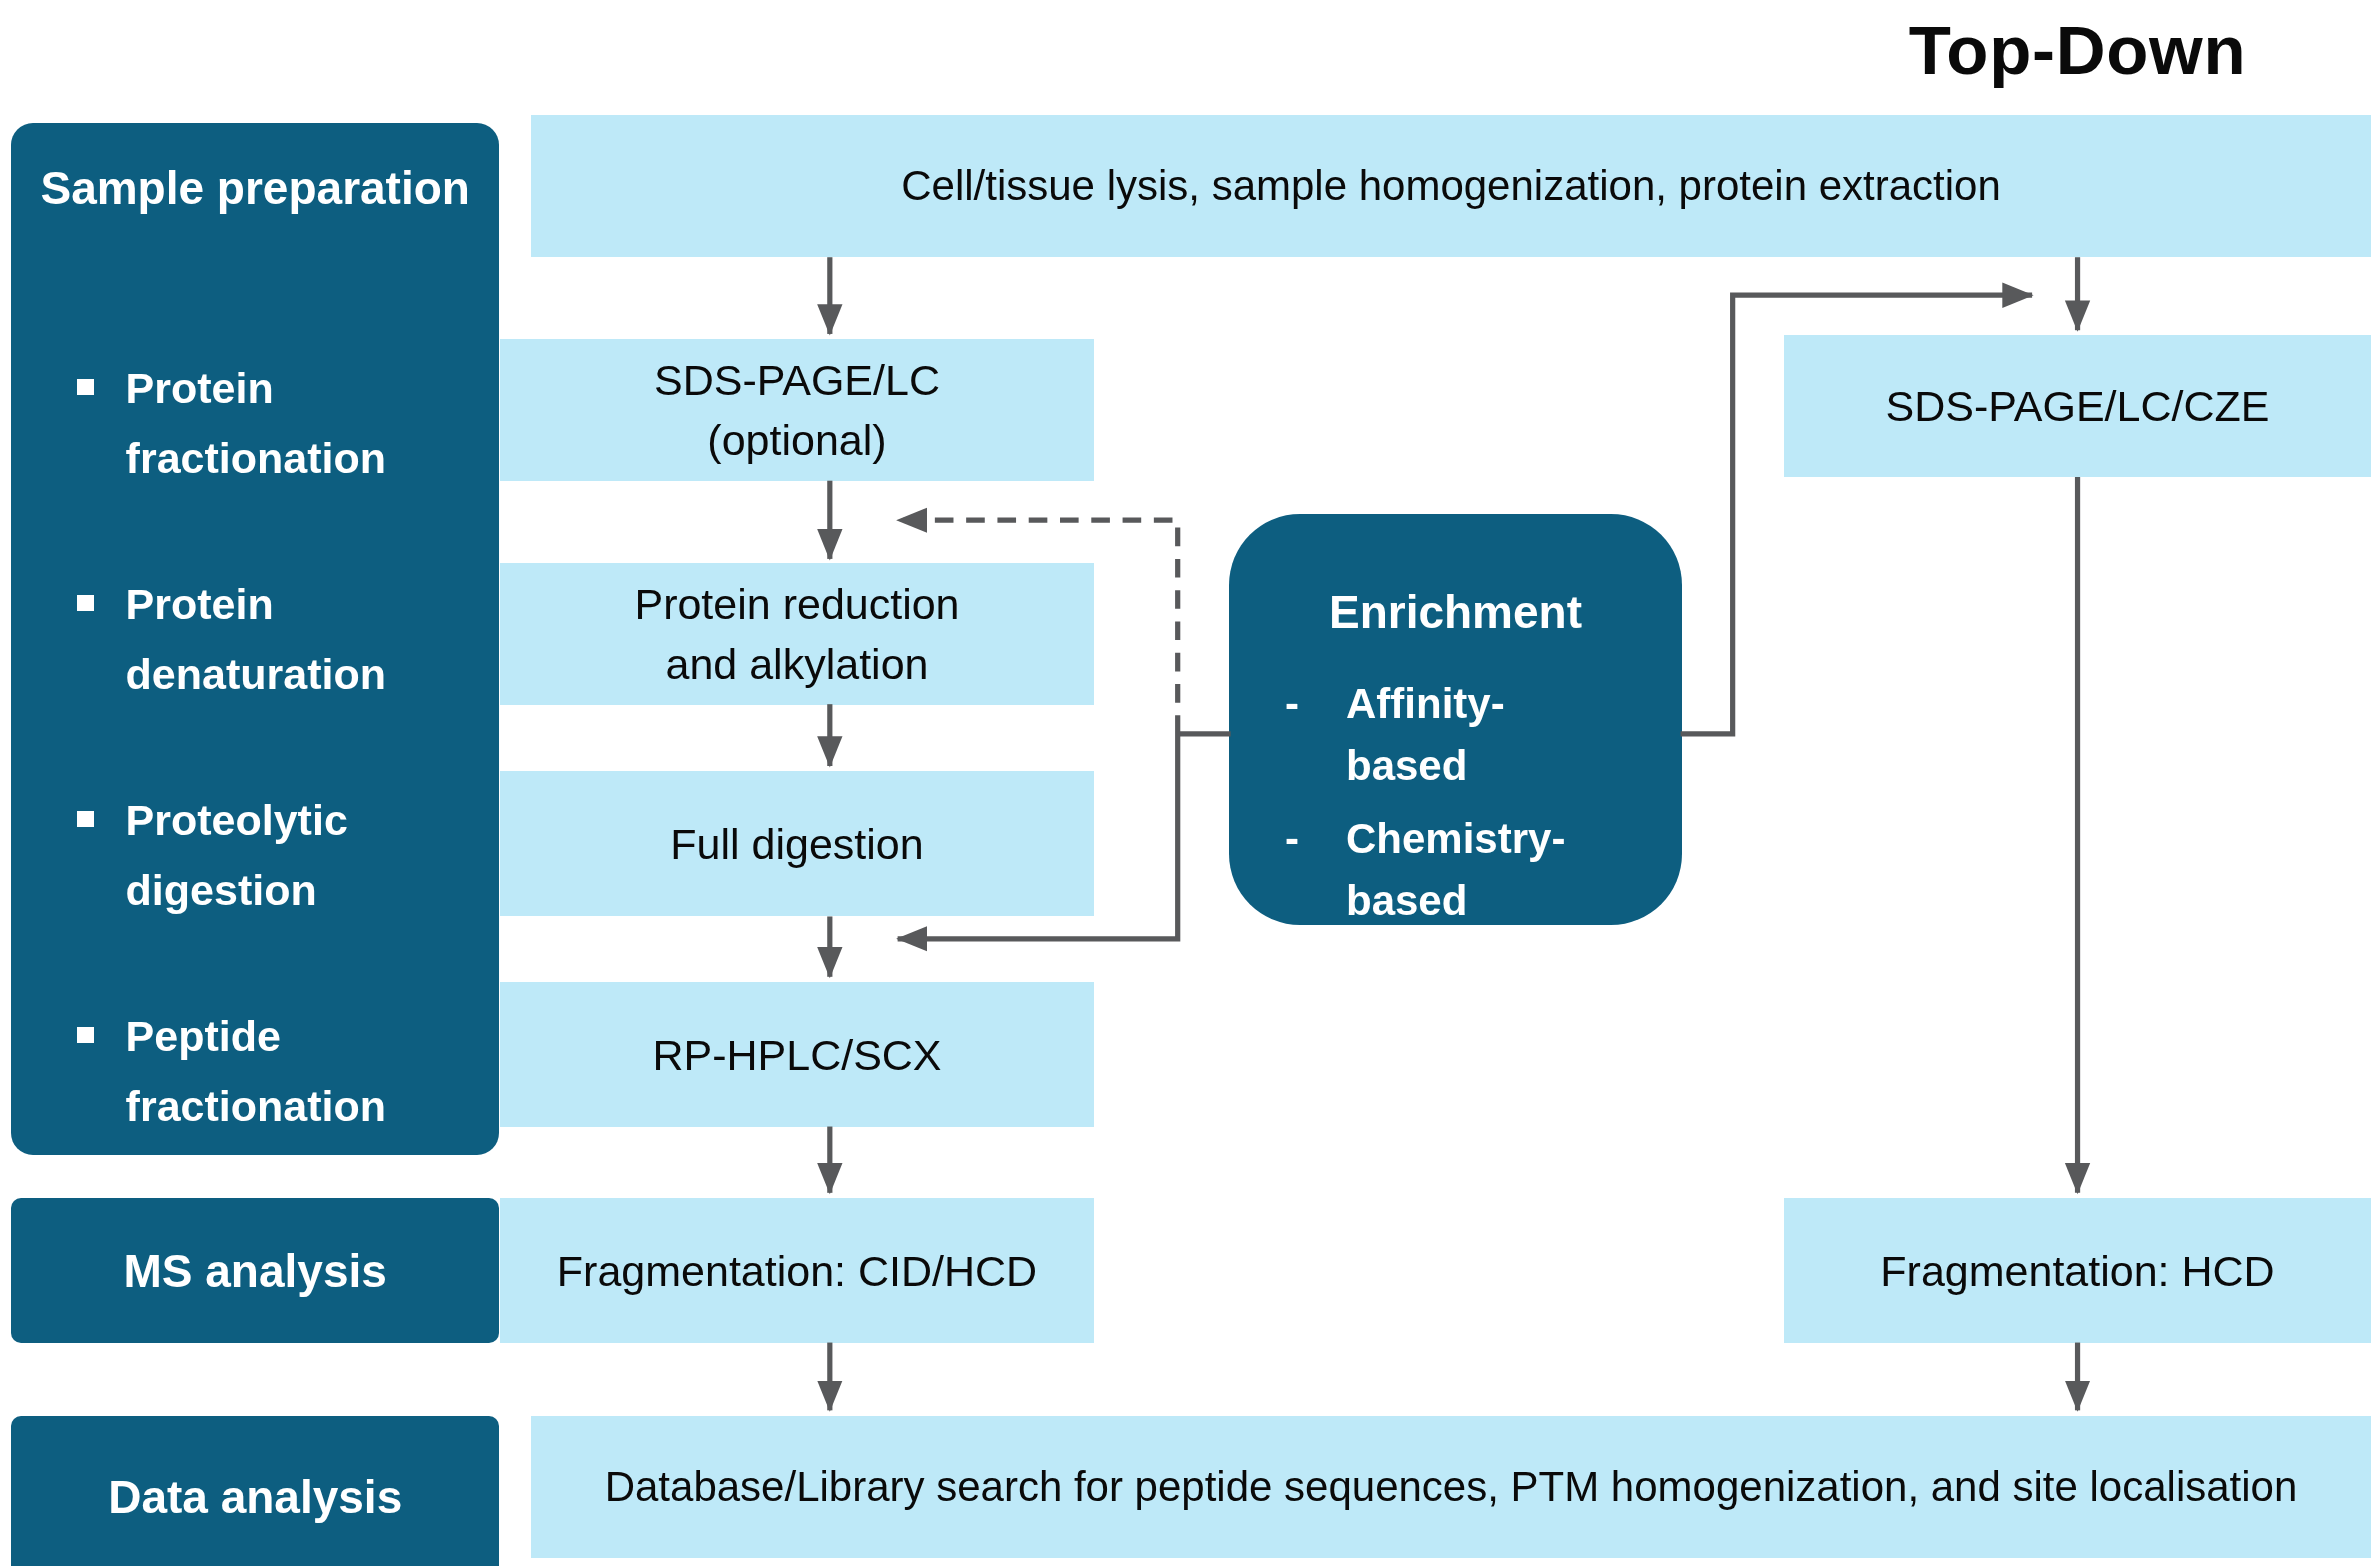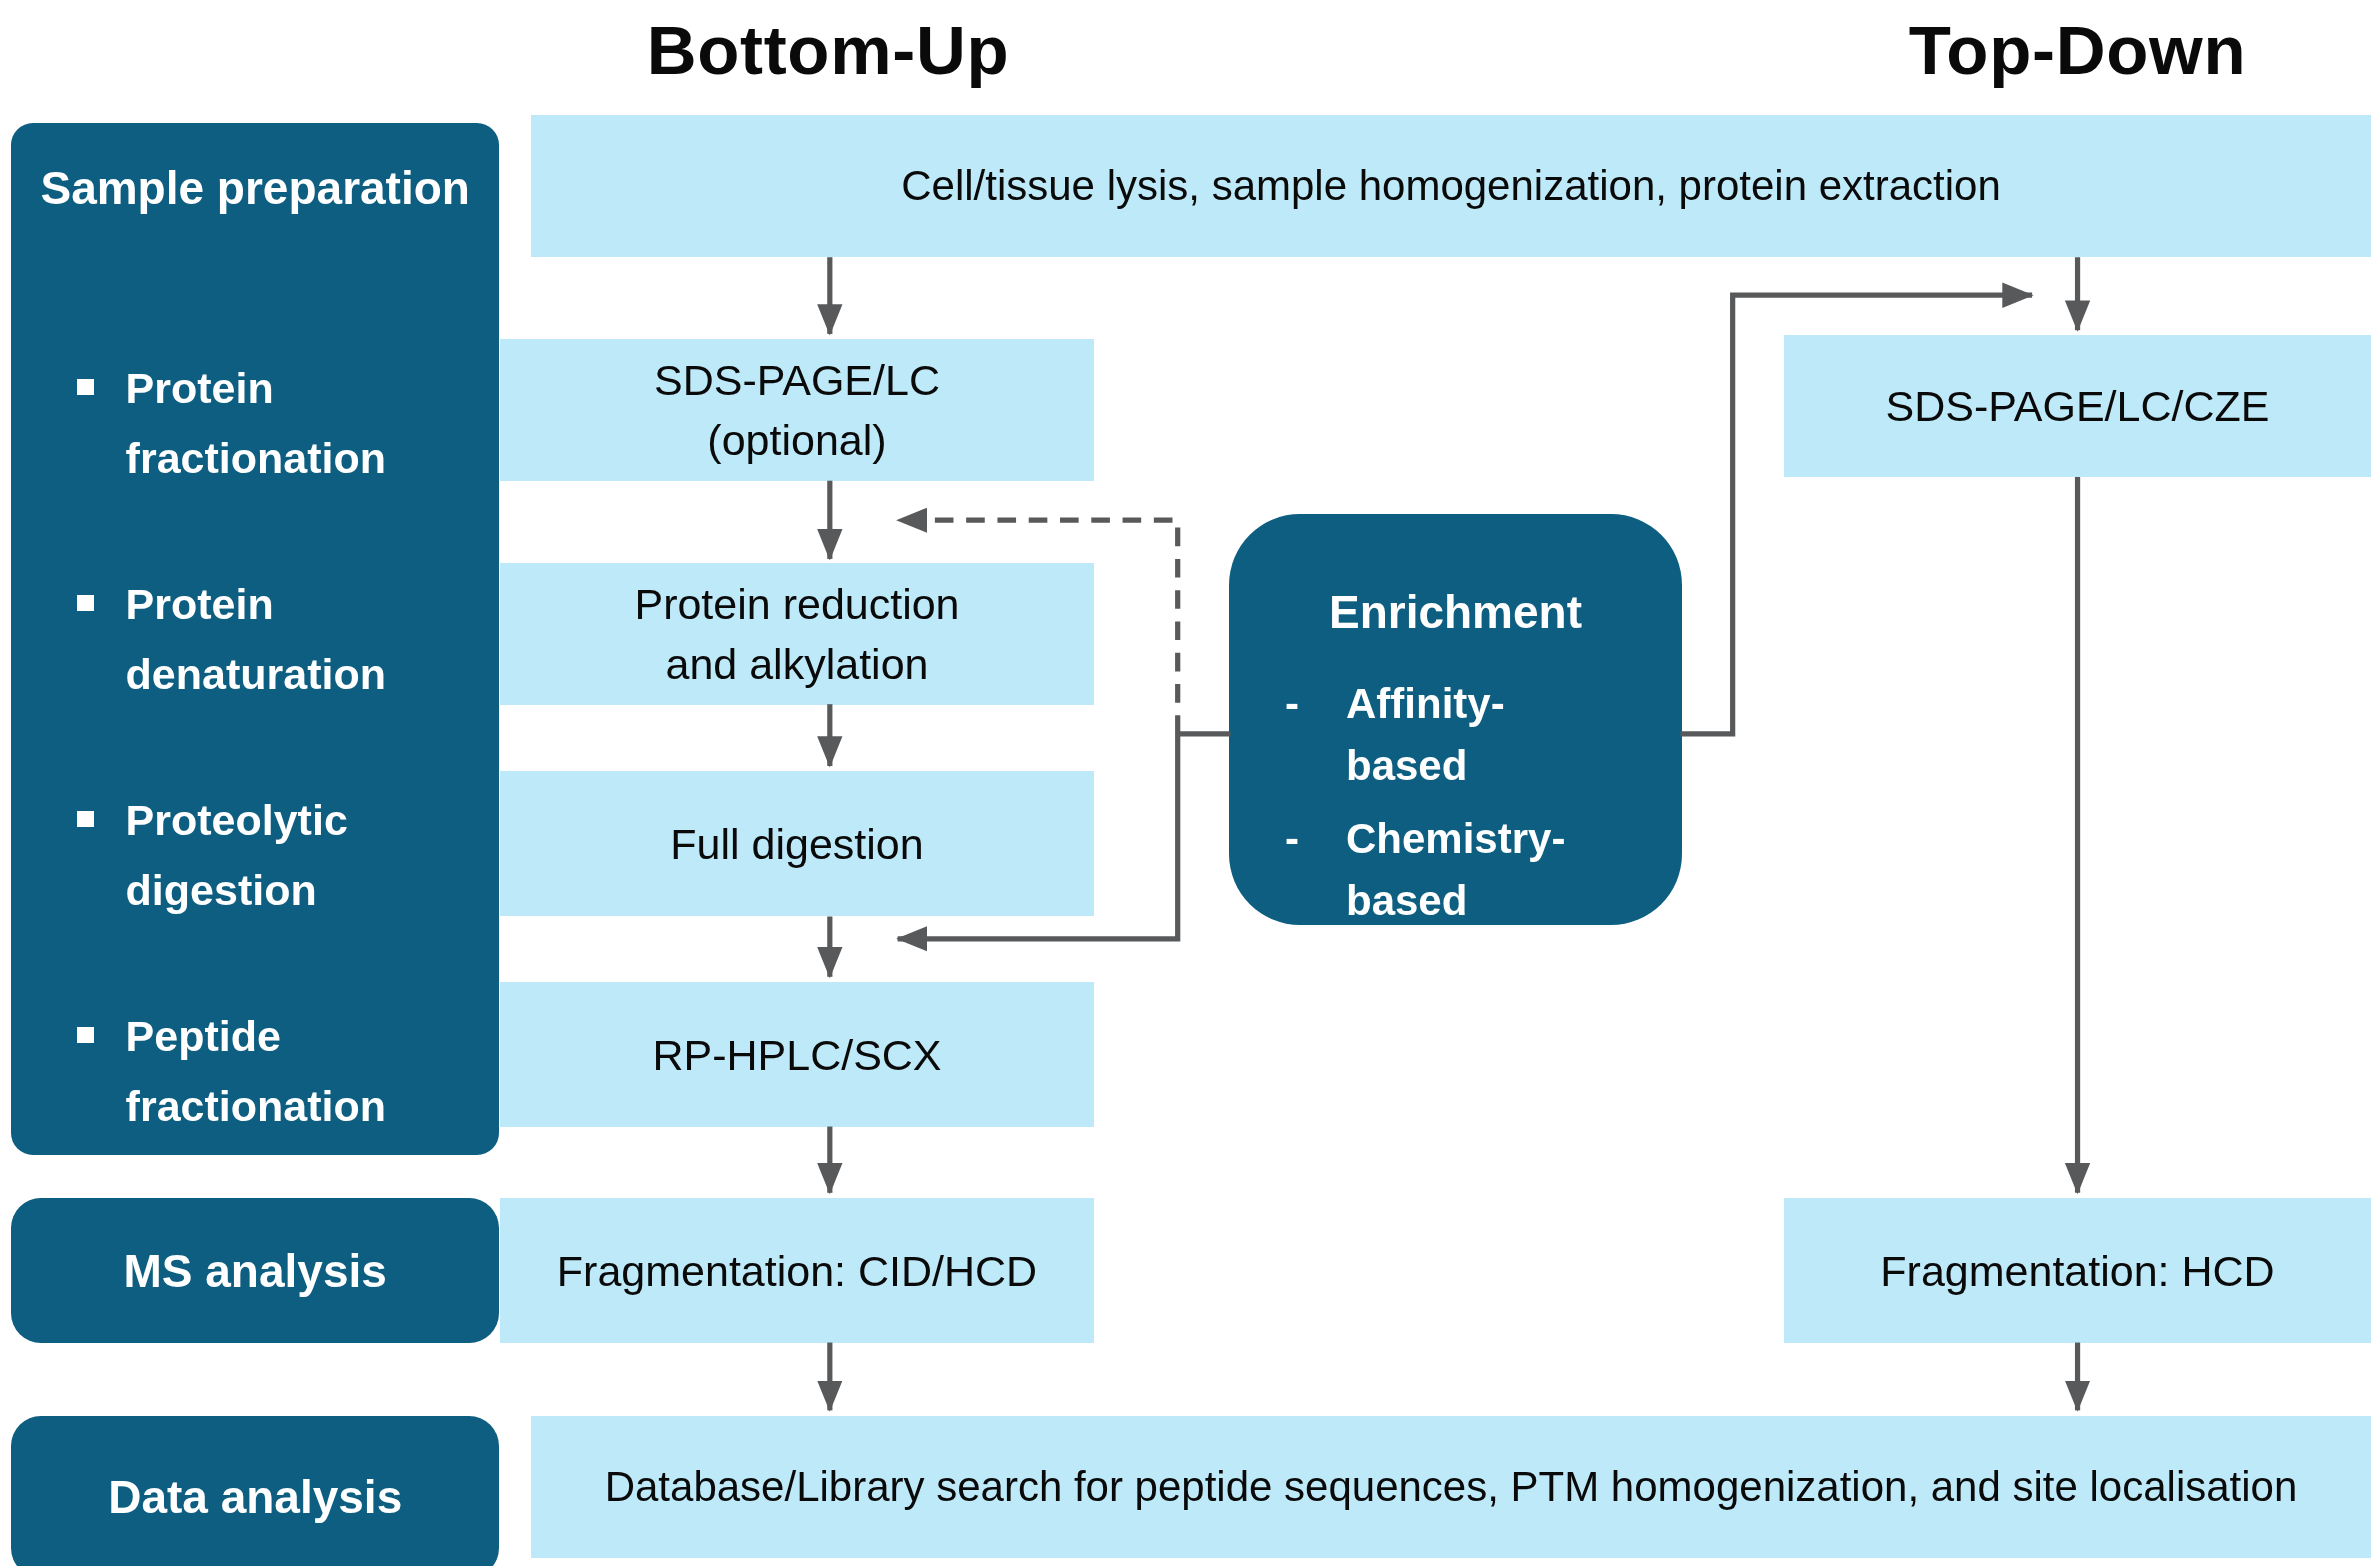--- a/index.html
+++ b/index.html
@@ -46,21 +46,21 @@
   .side-item .sq{
     flex:none;width:16.4px;height:16.4px;margin-top:25px;
     background:var(--text-white);
   }
   #side-item-0{top:231px;}
   #side-item-1{top:447px;}
   #side-item-2{top:663px;}
   #side-item-3{top:879px;}
 
   .rail-label{
-    left:11.2px;width:488px;border-radius:30px;
+    left:11.2px;width:488px;border-radius:10px;
     display:flex;align-items:center;justify-content:center;
     font-size:46px;
   }
   #ms-label{top:1198px;height:145px;}
   #data-label{top:1416px;height:162px;}
 
   
   .lb{
     position:absolute;background:var(--light-blue);
     display:flex;flex-direction:column;align-items:center;justify-content:center;
@@ -100,21 +100,20 @@
   #arrows{position:absolute;left:0;top:0;pointer-events:none;}
   .arrow{stroke:var(--arrow-gray);stroke-width:7;fill:none;}
   .arrow.dashed{stroke-dasharray:25 17;}
   #arrow-head path{fill:var(--arrow-gray);}
 </style>
 </head>
 <body>
 
 <div class="stage">
 
-  <div class="col-header" id="hdr-bottom-up">Bottom-Up</div>
   <div class="col-header" id="hdr-top-down">Top-Down</div>
 
   <div class="dark-box" id="sidebar">
     <div class="side-title">Sample preparation</div>
     <div class="side-item" id="side-item-0">
       <span class="sq"></span>
       <span>Protein fractionation</span>
     </div>
     <div class="side-item" id="side-item-1">
       <span class="sq"></span>

